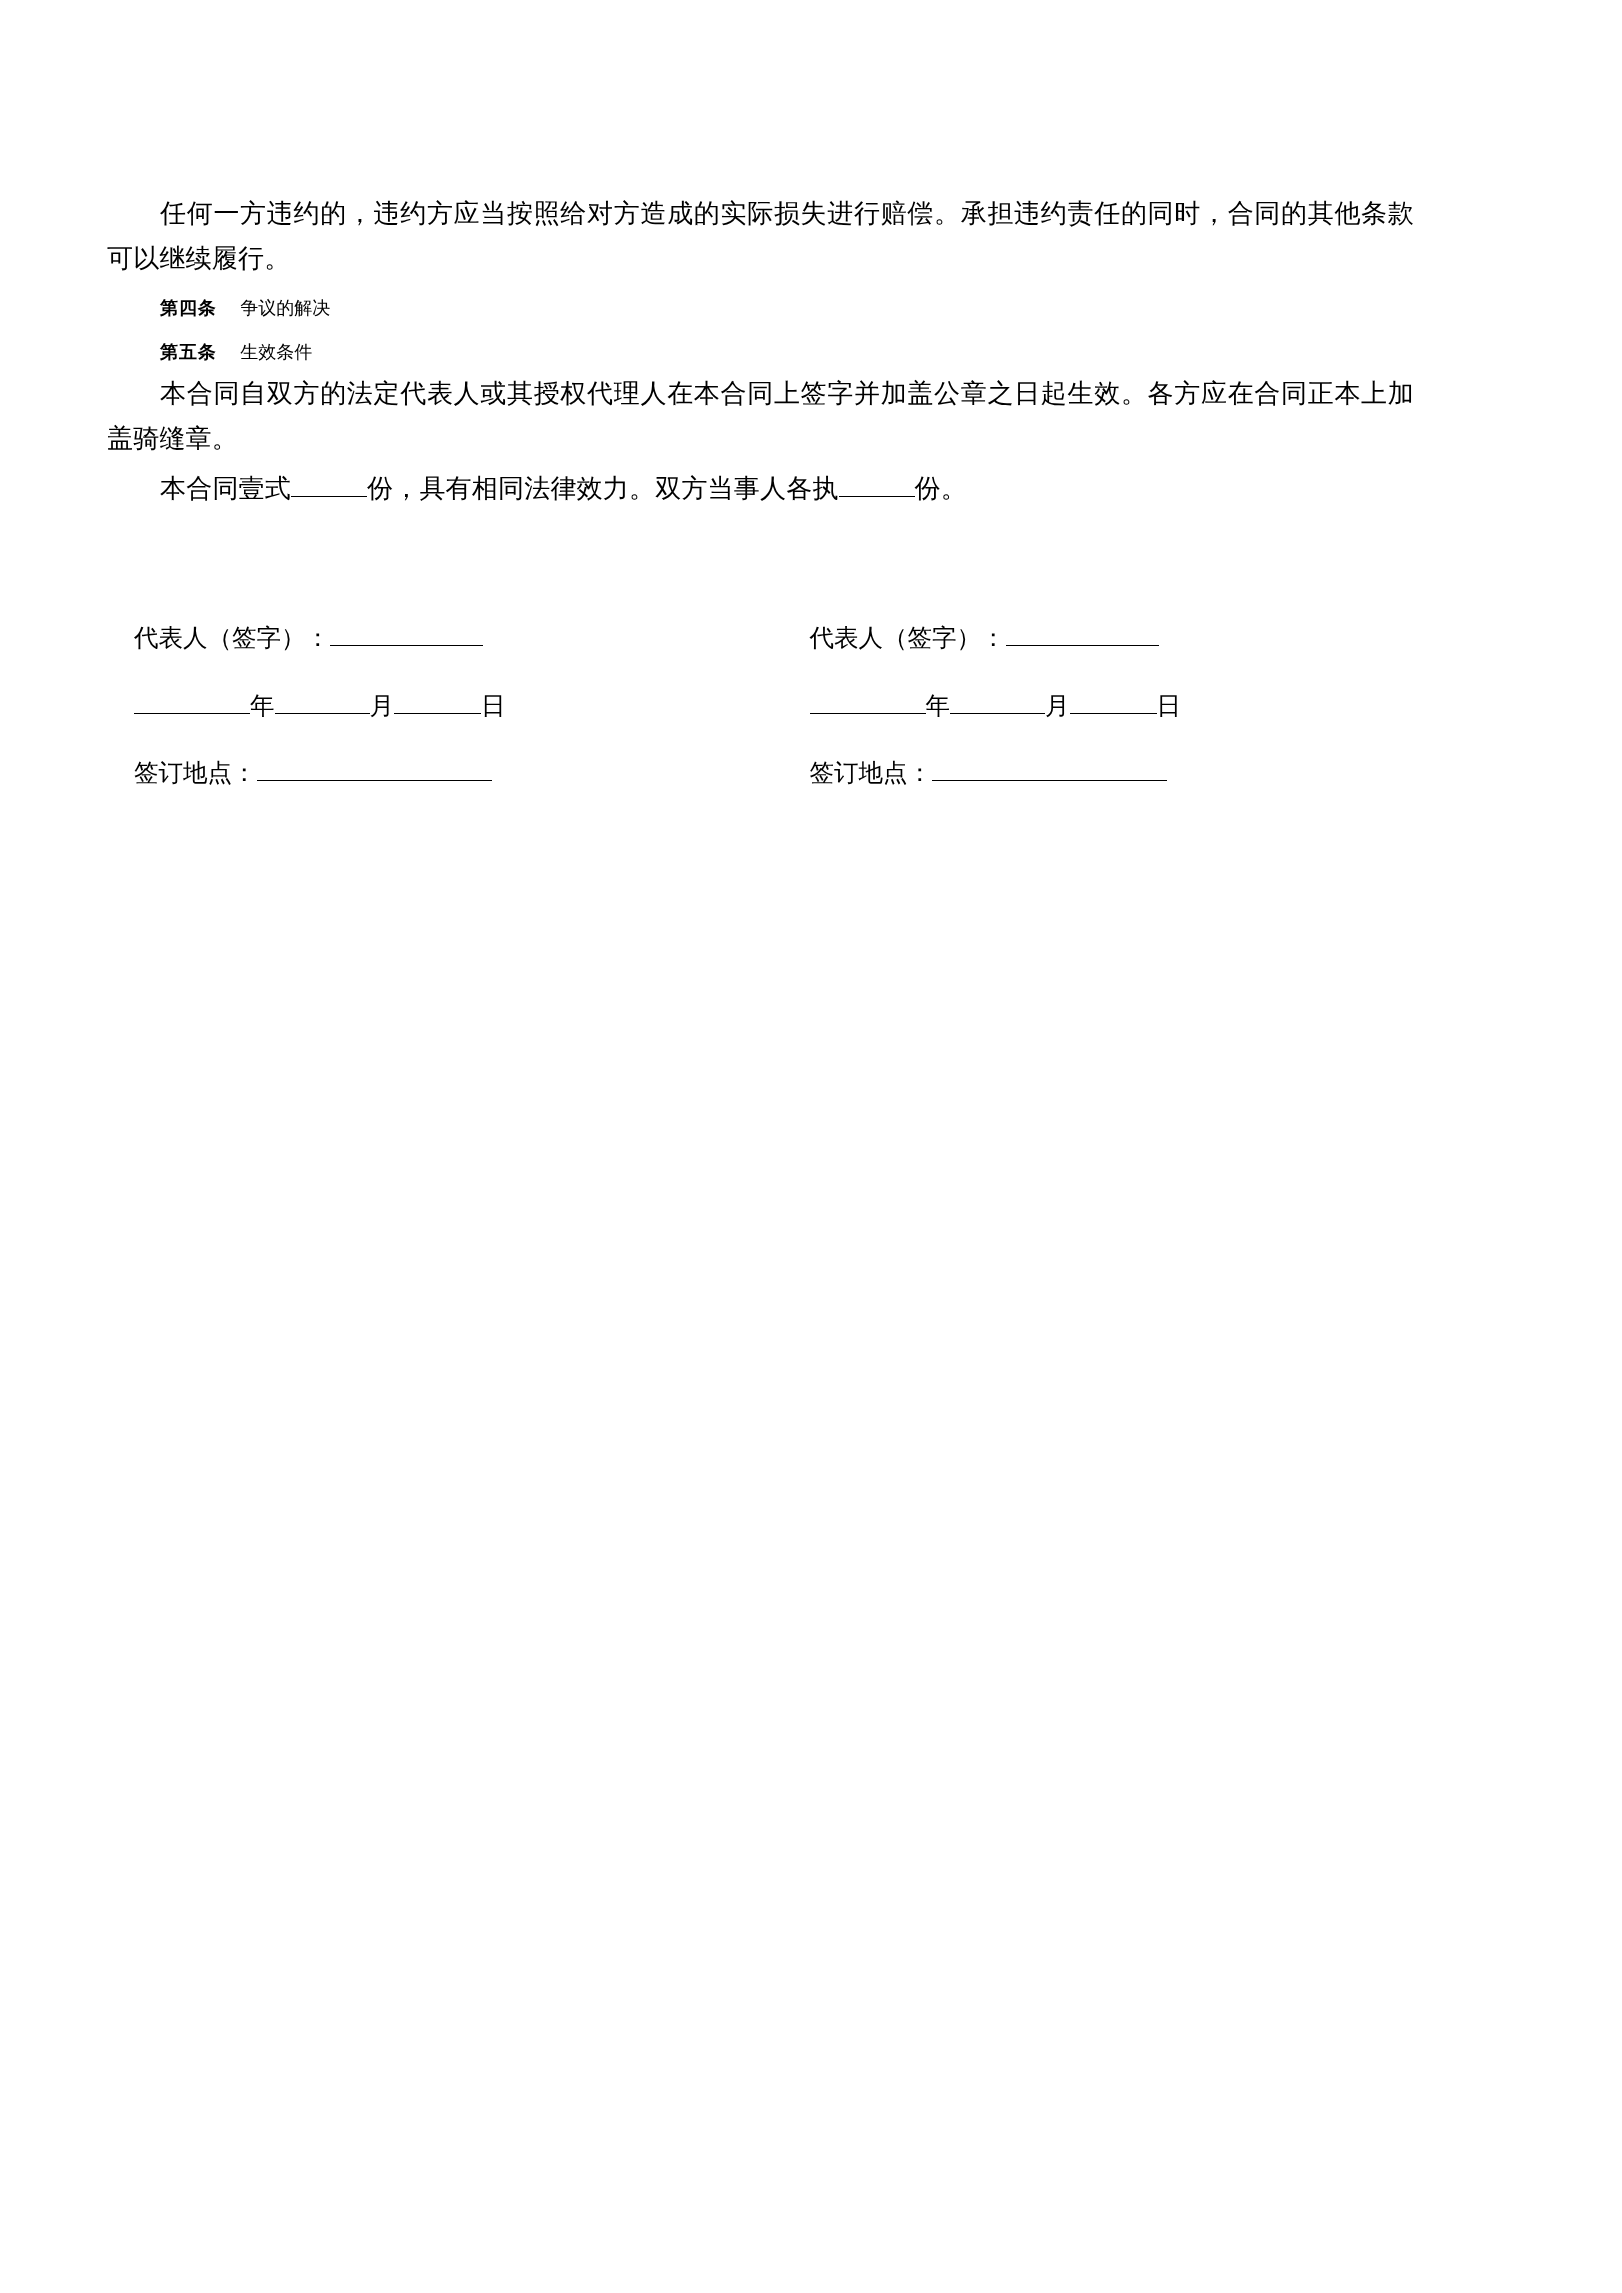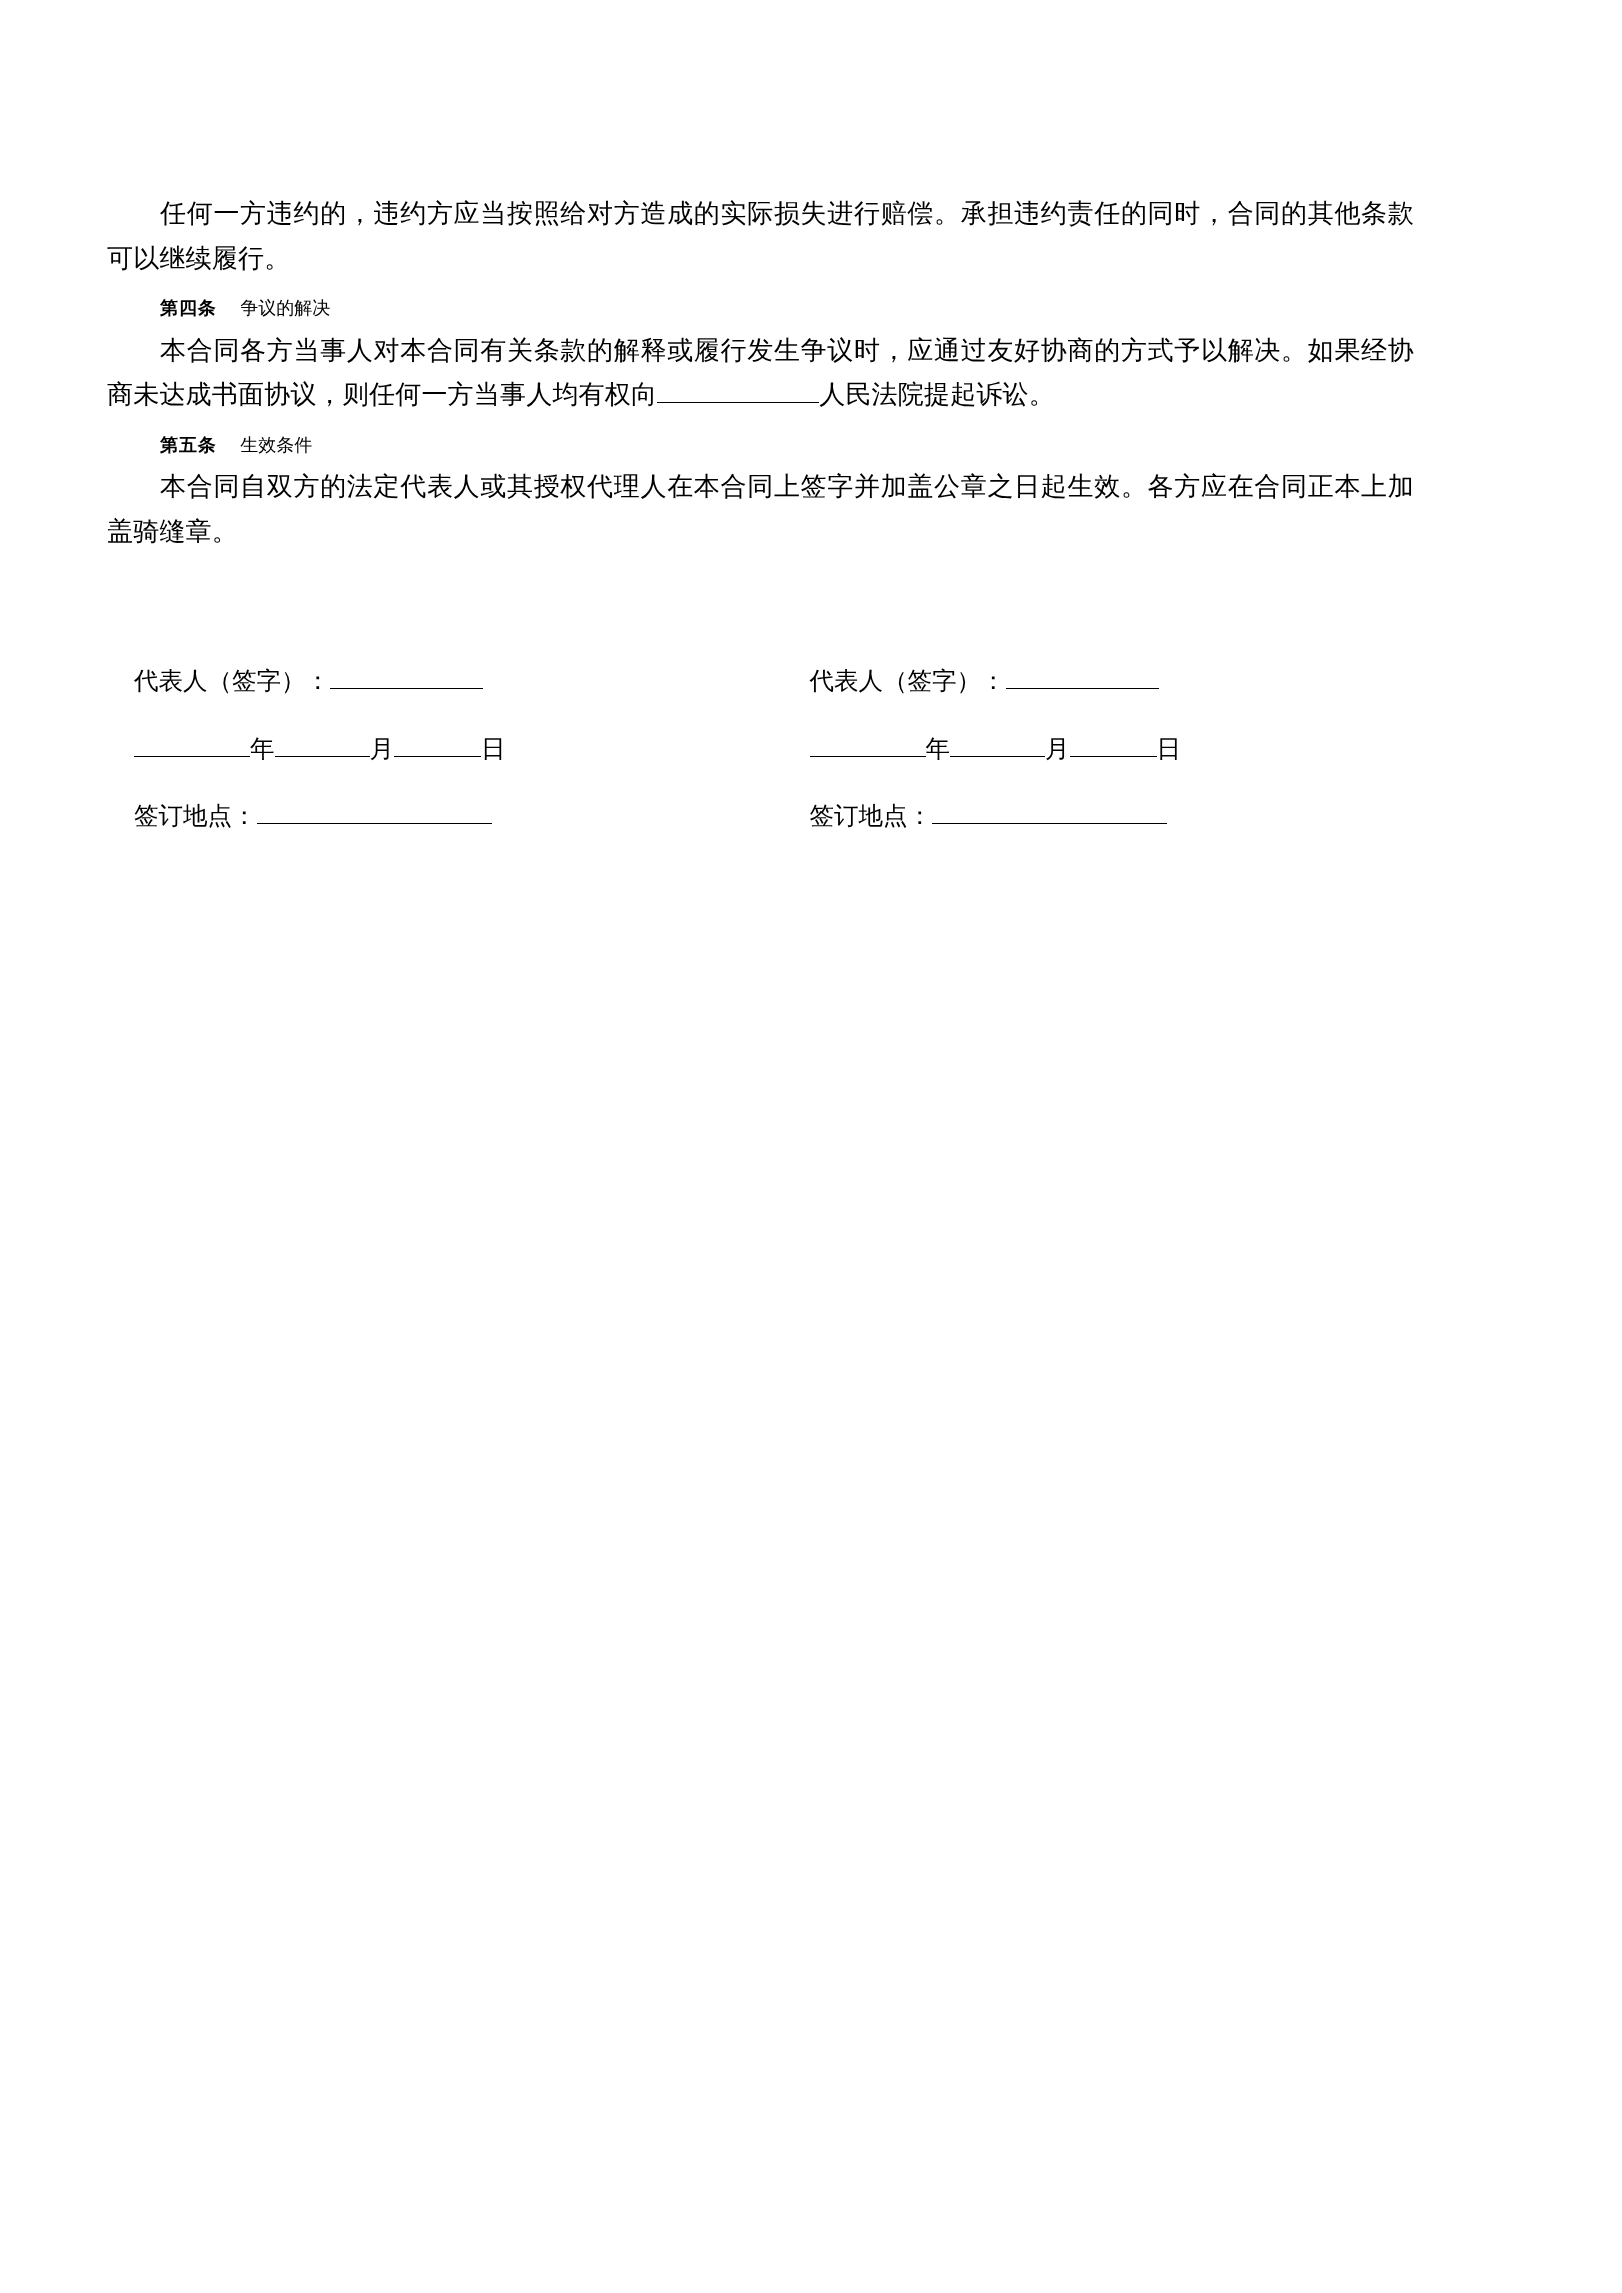--- a/index.html
+++ b/index.html
@@ -86,26 +86,26 @@
 </style>
 </head>
 <body>
 
 <div class="page">
 
   <p class="para indent"><span>任何一方违约的，违约方应当按照给对方造成的实际损失进行赔偿。承担违约责任的同时，合同的其他条款可以继续履行。</span></p>
 
   <p class="clause"><span class="clause-no">第四条</span><span class="clause-title">争议的解决</span></p>
 
-  <p class="para indent"><span>本合同各方当事人对本合同有关条款的解释或履行发生争议时，应通过友好协商的方式予以解决。如果经协商未达成书面协议，则任何一方当事人均有权向</span><span class="blank-line b-long"></span><span>人民法院提起诉讼。</span></p>
 
   <p class="clause"><span class="clause-no">第五条</span><span class="clause-title">生效条件</span></p>
 
   <p class="para indent"><span>本合同自双方的法定代表人或其授权代理人在本合同上签字并加盖公章之日起生效。各方应在合同正本上加盖骑缝章。</span></p>
 
+  <p class="para indent"><span>本合同壹式</span><span class="blank-line b-short"></span><span>份，具有相同法律效力。双方当事人各执</span><span class="blank-line b-short"></span><span>份。</span></p>
 
   <div class="sig-block">
 
     <div class="sig-row">
     </div>
 
     <div class="sig-row">
       <div class="sig-col left">
         <span>代表人（签字）：</span><span class="u u-rep"></span>
       </div>

